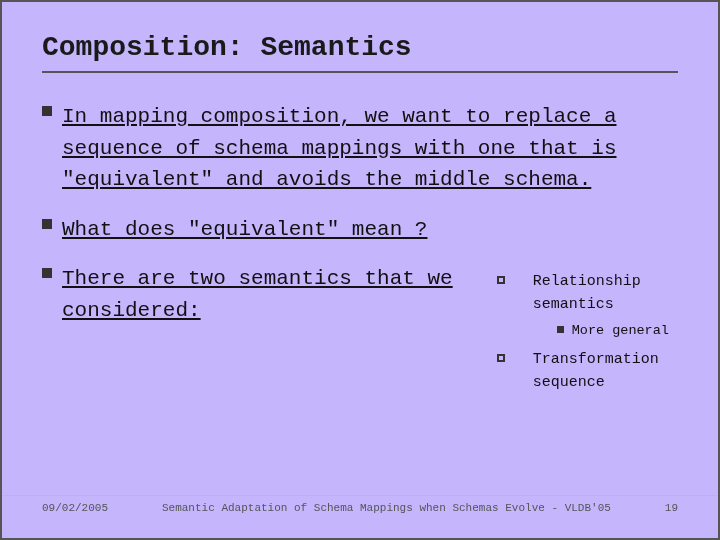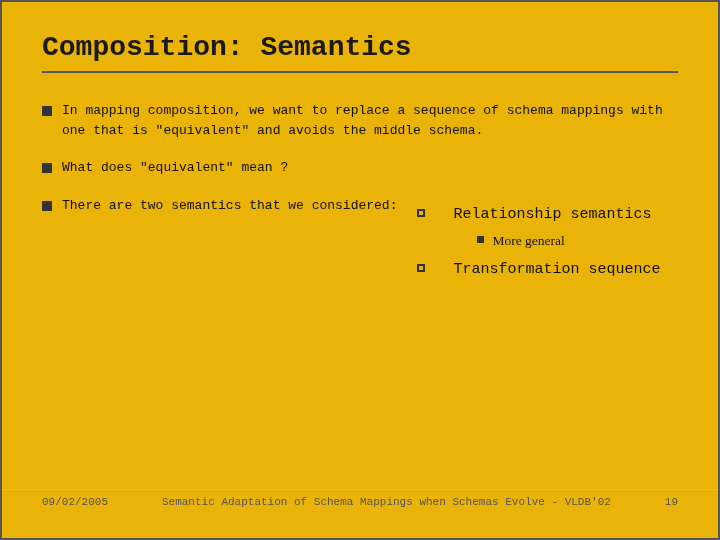--- a/index.html
+++ b/index.html
@@ -12,21 +12,21 @@
       width: 720px;
       height: 540px;
       background: #ffffff;
       font-family: 'Courier New', Courier, monospace;
       overflow: hidden;
     }
 
     .slide {
       width: 720px;
       height: 540px;
-      background: #eab308;
+      background: #c4b5fd;
       border: 2px solid #555;
       position: relative;
       padding: 30px 40px 50px 40px;
     }
 
     .title {
       font-size: 28px;
       font-weight: bold;
       color: #1a1a1a;
       border-bottom: 2px solid #555;
@@ -50,24 +50,25 @@
 
     .bullet-square {
       width: 10px;
       height: 10px;
       background: #333;
       flex-shrink: 0;
       margin-top: 5px;
     }
 
     .bullet-text {
-      font-size: 13px;
+      font-size: 21px;
       color: #111;
       line-height: 1.5;
       font-family: 'Courier New', Courier, monospace;
+      text-decoration: underline;
     }
 
     .sub-list {
       margin-top: 8px;
       display: flex;
       flex-direction: column;
       gap: 8px;
     }
 
     .sub-bullet-item {
@@ -114,33 +115,33 @@
       height: 7px;
       background: #333;
       flex-shrink: 0;
       margin-top: 5px;
     }
 
     .sub-sub-bullet-text {
       font-size: 13.5px;
       color: #111;
       line-height: 1.5;
-      font-family: Liberation Serif, serif;
+      font-family: Liberation Mono, monospace;
     }
 
     .footer {
       position: absolute;
       bottom: 12px;
       left: 0;
       right: 0;
       display: flex;
       flex-direction: row;
       justify-content: space-between;
       align-items: center;
-      padding: 18px 40px;
+      padding: 12px 40px;
       font-size: 11px;
       color: #555;
       font-family: 'Courier New', Courier, monospace;
       border-top: 1px solid #bbb;
       padding-top: 6px;
     }
   </style>
 </head>
 <body>
 
@@ -187,16 +188,16 @@
           </div>
 
         </div>
       </div>
     </div>
 
   </div>
 
   <div class="footer">
     <span>09/02/2005</span>
-    <span>Semantic Adaptation of Schema Mappings when Schemas Evolve  -  VLDB'02</span>
+    <span>Semantic Adaptation of Schema Mappings when Schemas Evolve  -  VLDB'05</span>
     <span>19</span>
   </div>
 </div>
 
 </body></html>

